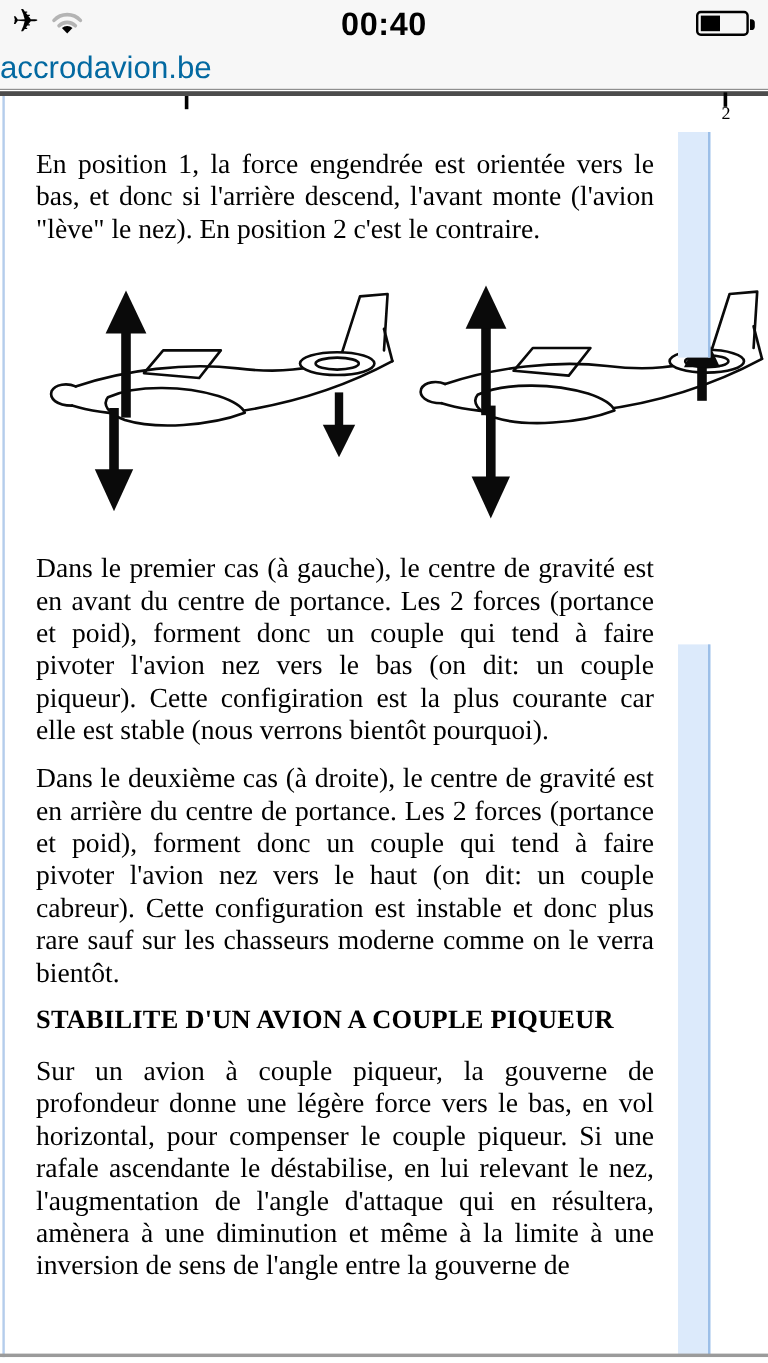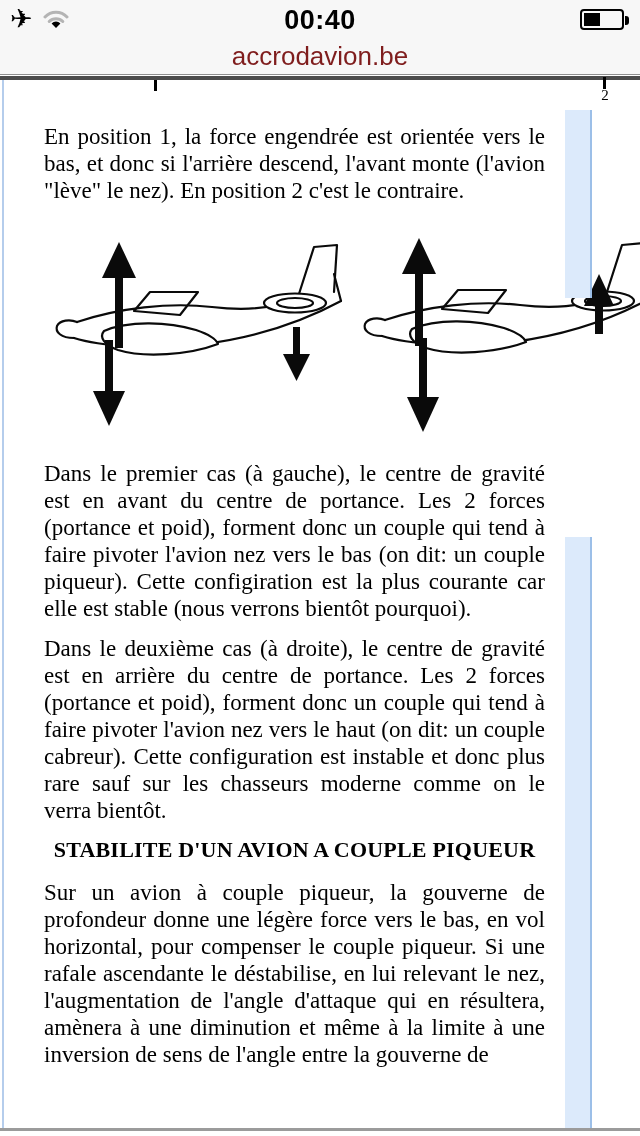--- a/index.html
+++ b/index.html
@@ -15,44 +15,44 @@
   .status-bar { position:absolute; top:0; left:0; right:0; height:40px; }
   .status-left { position:absolute; left:10px; top:4px; display:flex; align-items:center; gap:10px; }
   .airplane-glyph { font-family:"DejaVu Sans", sans-serif; font-size:27px; color:#000; line-height:30px; }
   .status-time { position:absolute; left:0; right:0; top:5px; text-align:center;
                  font-size:27px; font-weight:bold; color:#000; letter-spacing:0.5px; }
   .battery { position:absolute; right:16px; top:9px; width:44px; height:21px;
              border:2px solid #000; border-radius:4px; }
   .battery-fill { position:absolute; left:2px; top:2px; bottom:2px; width:16px; background:#000; }
   .battery-nub { position:absolute; right:-7px; top:5px; width:4px; height:9px; background:#000; border-radius:0 3px 3px 0; }
   .title-bar { position:absolute; top:40px; left:0; right:0; height:35px;
-               text-align:center; font-size:26px; color:#7f1d1d; line-height:32px; }
+               text-align:left; font-size:26px; color:#0369a1; line-height:32px; }
 
   
   .page-cut-edge { position:absolute; top:76px; left:0; width:640px; height:4px; background:#4c4c4c; z-index:4; }
 
   
   .page { position:absolute; top:76px; left:0; width:640px; height:972px;
-          background:#fff; padding:47px 95px 0 44px;
+          background:#fff; padding:47px 95px 0 30px;
           font-family:"Liberation Serif", serif; color:#000; }
   .page-left-border { position:absolute; top:78px; left:2px; width:2px; height:1058px; background:#b5cdec; z-index:3; }
 
   .tick { position:absolute; background:#000; z-index:4; }
   .tick-1 { left:154px; top:80px; width:3px; height:11px; }
   .tick-2 { left:603px; top:77px; width:3px; height:12px; }
   .marker-2 { position:absolute; left:597px; top:87px; width:16px; text-align:center;
               font-family:"Liberation Serif", serif; font-size:15px; color:#000; z-index:4; }
 
   .hl-bar { position:absolute; left:565px; width:27px;
             background:#dceafb; border-right:2px solid #9cbfe8; z-index:1; }
   .hl-bar-1 { top:110px; height:188px; }
   .hl-bar-2 { top:537px; height:592px; }
 
   .page p { font-size:23px; line-height:27px; text-align:justify; margin:0 0 13px 0; }
-  .page h2 { font-size:22px; line-height:25px; font-weight:bold; margin:13px 0 17px 0; letter-spacing:0.2px;text-align:center; }
+  .page h2 { font-size:22px; line-height:25px; font-weight:bold; margin:13px 0 17px 0; letter-spacing:0.2px; }
 
   .figure { position:relative; width:612px; height:212px; margin:28px 0 16px 0; }
   .fig-left  { position:absolute; left:0;   top:2px; }
   .fig-right { position:absolute; left:308px; top:-4px; }
 
   .bottom-line { position:absolute; top:1128px; left:0; width:640px; height:3px; background:#9b9b9b; z-index:6; }
   .below-line { position:absolute; top:1131px; left:0; width:640px; height:5px; background:#fff; z-index:6; }
 </style>
 </head>
 <body>

